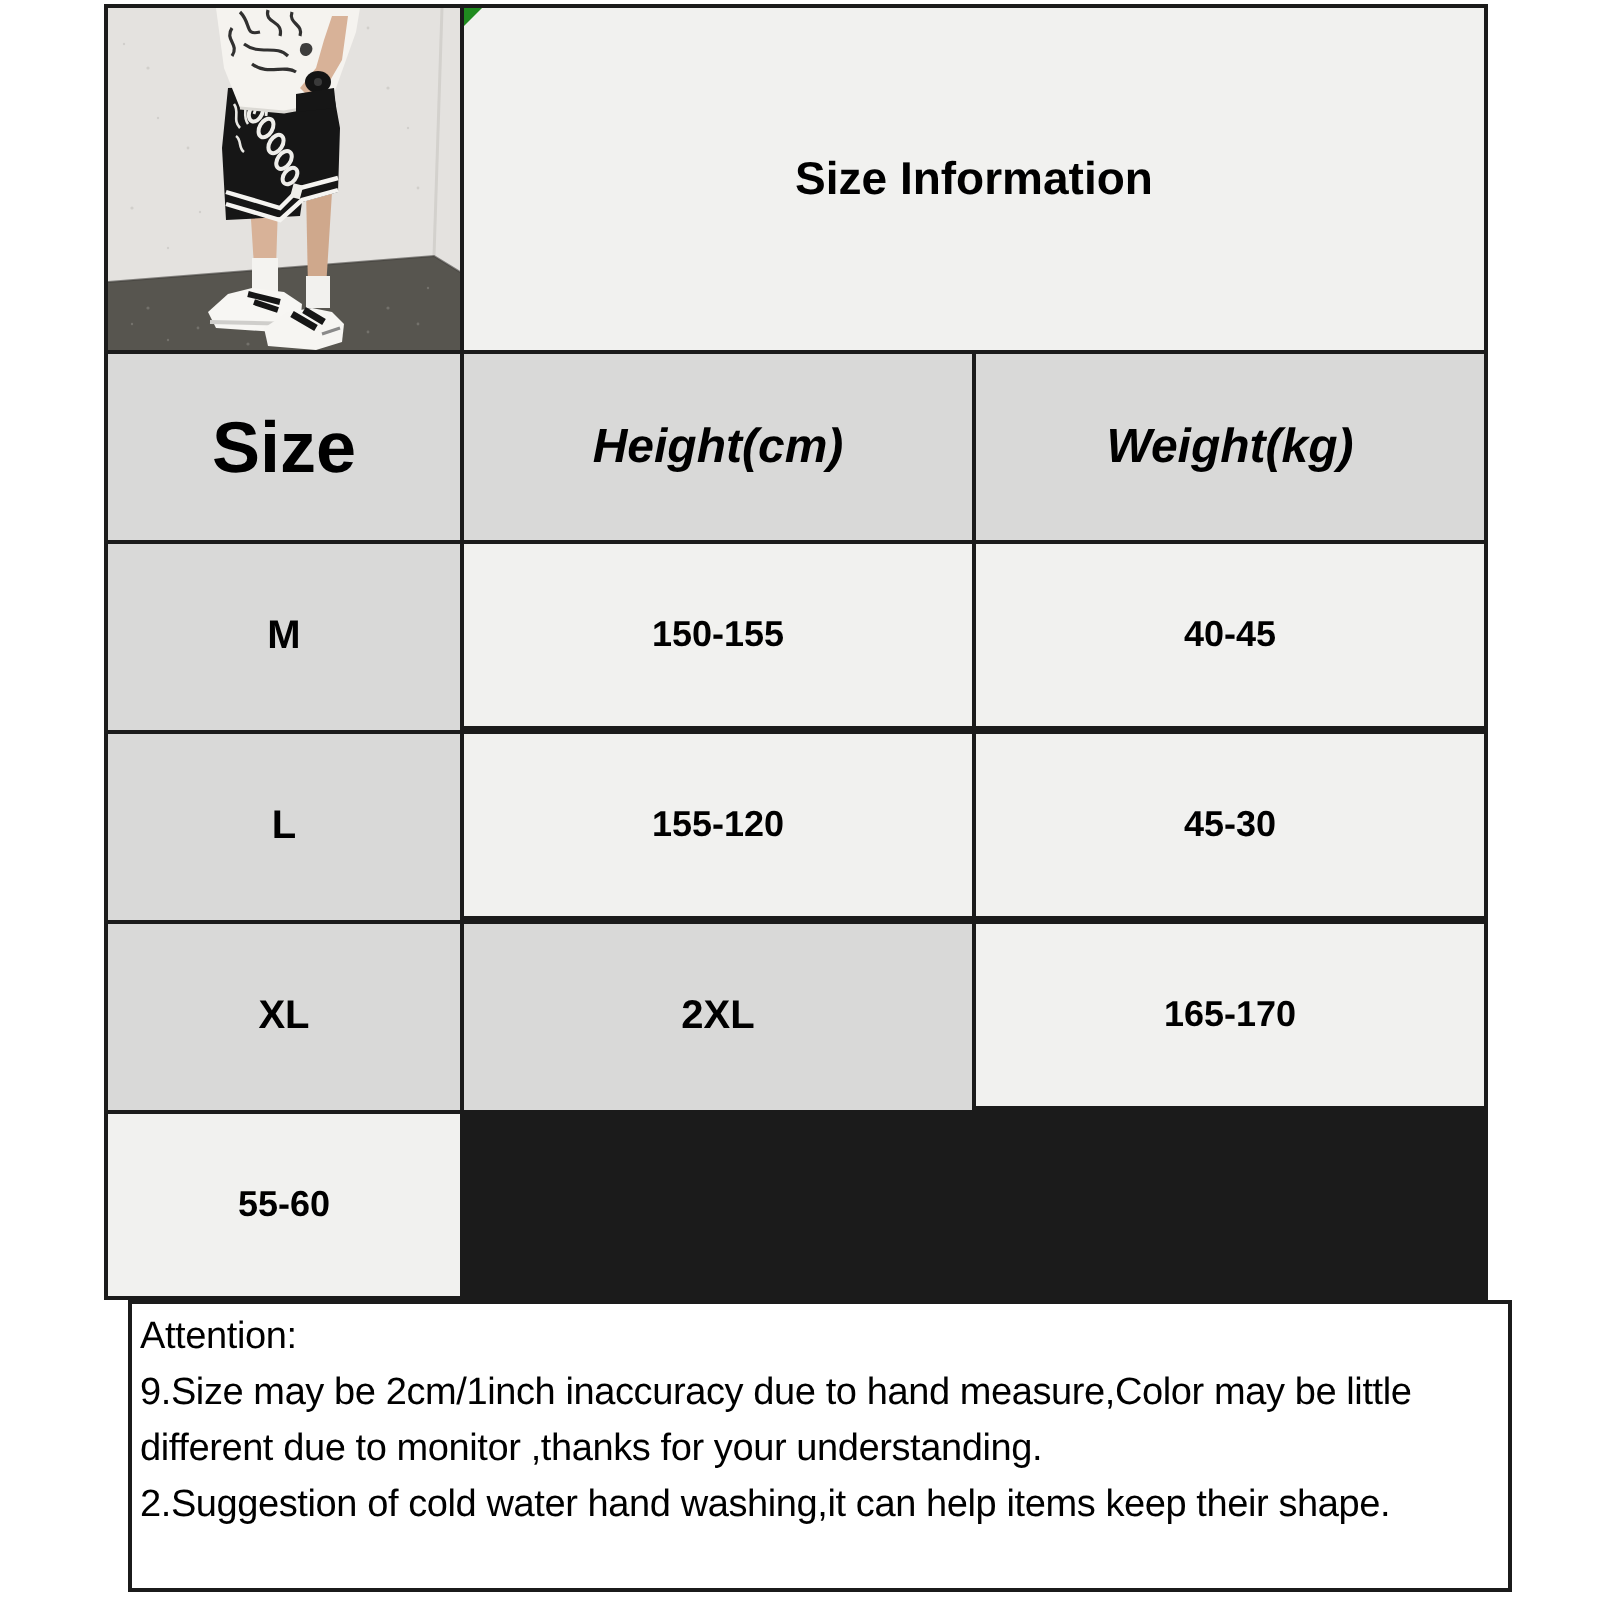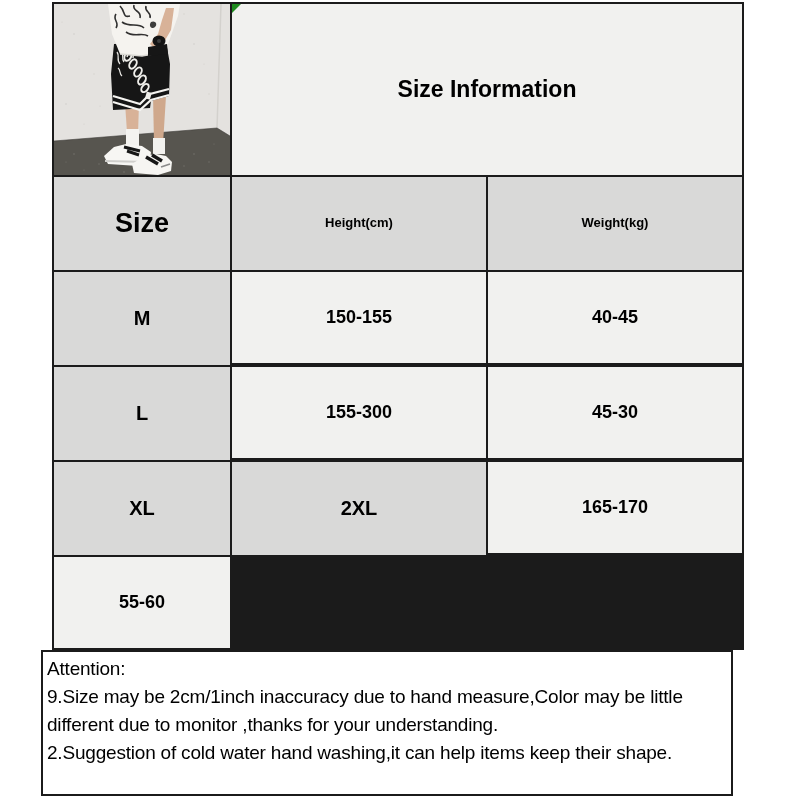--- a/index.html
+++ b/index.html
@@ -10,26 +10,26 @@
   .size-table{position:absolute;left:52px;top:2px;width:692px;box-sizing:border-box;
               background:#1b1b1b;display:grid;grid-template-columns:176px 254px 254px;
               gap:2px;padding:2px;}
   .cell{display:flex;align-items:center;justify-content:center;text-align:left;
         font-weight:700;line-height:1.15;}
   .photo-cell{height:171px;background:#e4e2df;overflow:hidden;padding:0;}
   .title-cell{grid-column:2/4;background:#f1f1ef;position:relative;font-size:23px;}
   .flag{position:absolute;left:0;top:0;width:0;height:0;
         border-top:9px solid #1f8b1f;border-right:9px solid transparent;}
   .head{height:93px;background:#d9d9d8;}
-  .size-head{font-size:27px;}
-  .col-head{font-size:13px;}
+  .size-head{font-size:36px;}
+  .col-head{font-size:24px;font-style:italic;}
   .label{height:93px;background:#d9d9d8;font-size:20px;}
   .val{height:91px;background:#f1f1ef;font-size:18px;}
 
-  .attention{position:absolute;left:41px;top:650px;width:692px;height:146px;
+  .attention{position:absolute;left:64px;top:650px;width:692px;height:146px;
              box-sizing:border-box;border:2px solid #1b1b1b;background:#ffffff;
              padding:3px 4px;font-size:19px;line-height:28px;letter-spacing:-0.2px;}
   .attention div{white-space:nowrap;}
 </style>
 </head>
 <body>
 
 <div class="canvas">
 
   <div class="size-table">
@@ -126,21 +126,21 @@
 
     <div class="cell head size-head">Size</div>
     <div class="cell head col-head">Height(cm)</div>
     <div class="cell head col-head">Weight(kg)</div>
 
     <div class="cell label">M</div>
     <div class="cell val">150-155</div>
     <div class="cell val">40-45</div>
 
     <div class="cell label">L</div>
-    <div class="cell val">155-300</div>
+    <div class="cell val">155-120</div>
     <div class="cell val">45-30</div>
 
     <div class="cell label">XL</div>
 
     <div class="cell label">2XL</div>
     <div class="cell val">165-170</div>
     <div class="cell val">55-60</div>
 
   </div>
 

